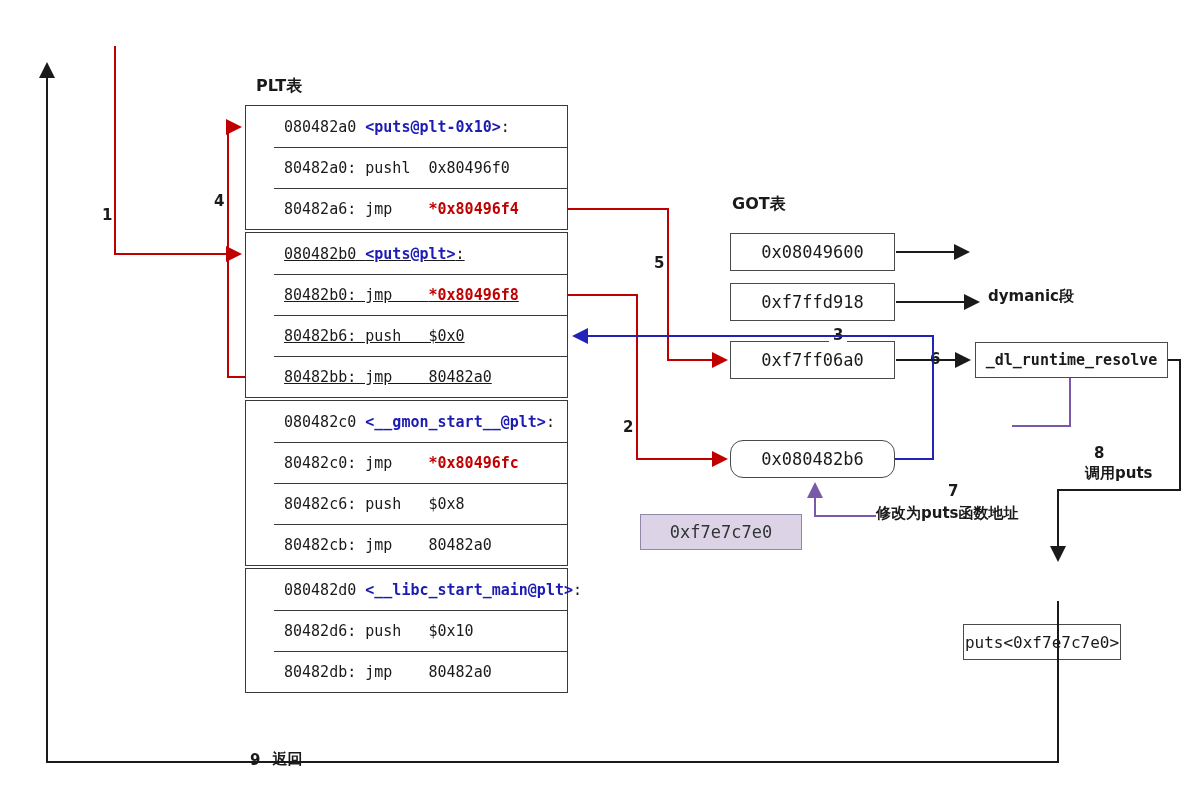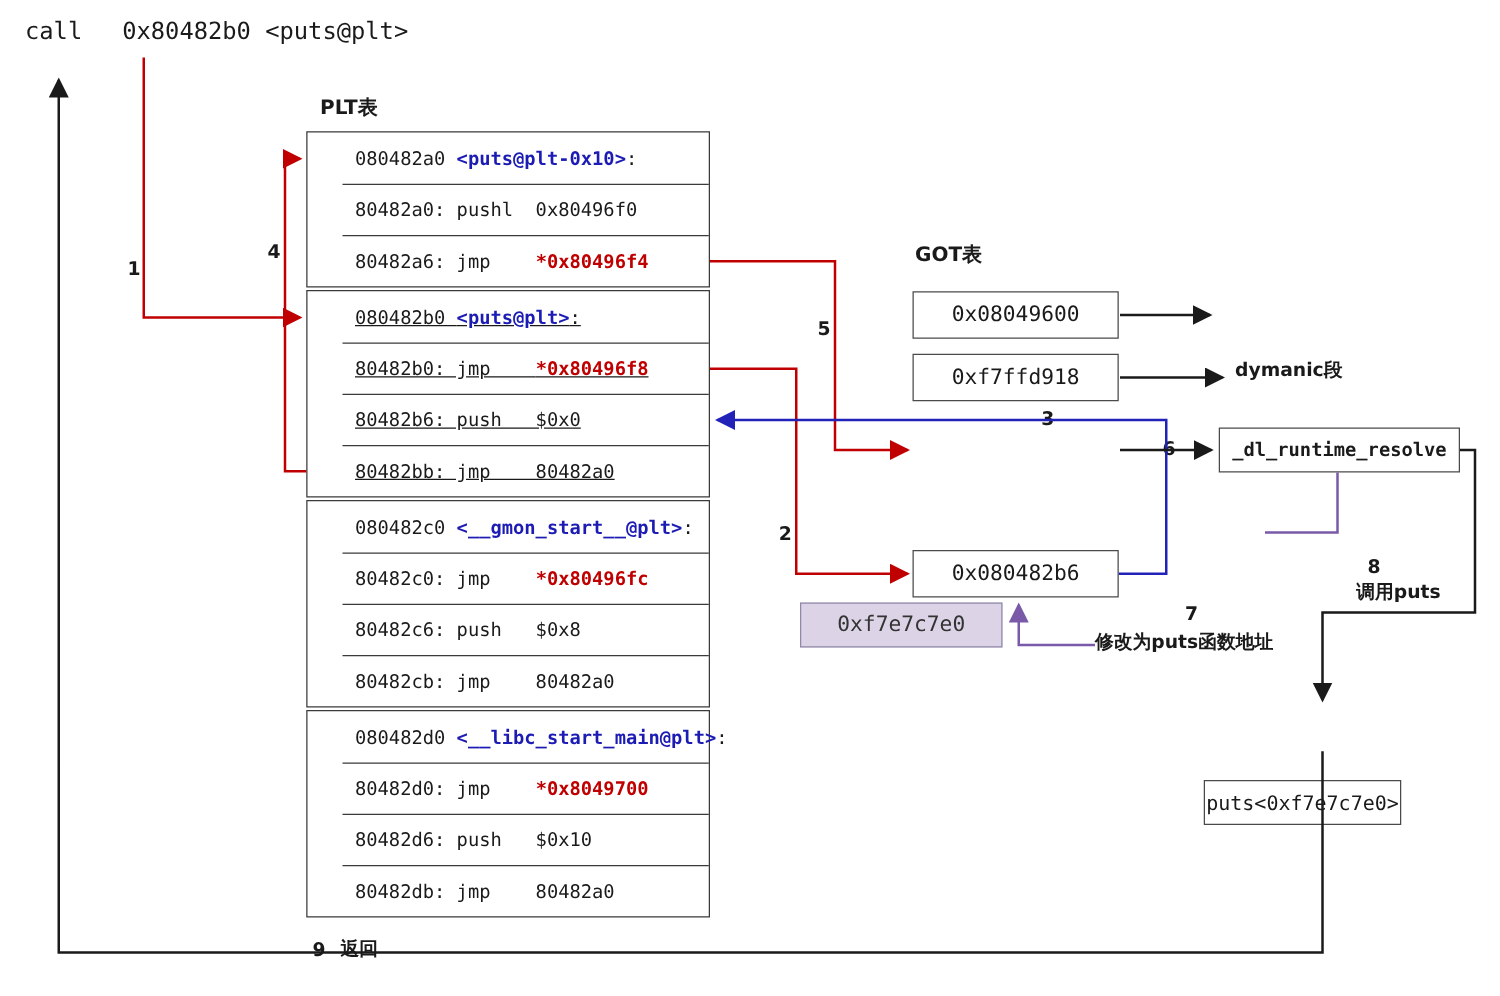--- a/index.html
+++ b/index.html
@@ -20,41 +20,37 @@
   }
   .plt-row { height: 41px; display: flex; align-items: center; padding-left: 10px; font-size: 15px; }
   .plt-row + .plt-row { border-top: 1.4px solid #3a3a3a; }
   .sym { color: #1c1cb4; font-weight: bold; }
   .op  { color: #c00000; font-weight: bold; }
   .gbox {
     position: absolute; border: 1.7px solid #4a4a4a; background: #fff;
     display: flex; align-items: center; justify-content: center;
     font-family: "DejaVu Sans Mono", monospace; font-size: 17px;
   }
-  .gbox.lavender { background: #dcd4e6; border-color: #9088a8; color: #333; }
+  .gbox.lavender { background: #dcd4e6; border-color: #9088a8; color: #333; margin-top: 32px; }
   .gbox.small-font { font-size: 15px; font-weight: bold; }
   .gbox.puts-font { font-size: 16px; }
   .title { position: absolute; font-weight: bold; font-size: 16px; }
   .steplabel { position: absolute; font-weight: bold; font-size: 15px; }
   .cjk { font-weight: bold; font-size: 15px; }
   .onwire { background: #fff; padding: 0 4px; }
   .sidelabel { position: absolute; font-weight: bold; font-size: 15px; }
   .mono { font-family: "DejaVu Sans Mono", monospace; }
   .wires { position: absolute; left: 0; top: 0; width: 1200px; height: 797px; pointer-events: none; }
   .nine-group { display: flex; gap: 12px; align-items: center; }
 </style>
 </head>
 <body>
 
 <div class="stage">
 
-  <div class="call-line">
-    <span>call</span>
-    <span>0x80482b0 &lt;puts@plt&gt;</span>
-  </div>
 
   <div class="title" style="left:256px; top:76px;">PLT表</div>
 
   <div class="plt-section" style="top:105px;">
     <div class="plt-row">
         <span class="code">080482a0 </span>
         <span class="code sym">&lt;puts@plt-0x10&gt;</span>
         <span class="code">:</span>
       </div>
     <div class="plt-row">
@@ -102,36 +98,33 @@
       </div>
   </div>
 
   <div class="plt-section" style="top:568px;">
     <div class="plt-row">
         <span class="code">080482d0 </span>
         <span class="code sym">&lt;__libc_start_main@plt&gt;</span>
         <span class="code">:</span>
       </div>
     <div class="plt-row">
-        <span class="code">80482d0: jmp    </span>
-        <span class="code op">*0x8049700</span>
-      </div>
-    <div class="plt-row">
         <span class="code">80482d6: push   $0x10</span>
       </div>
     <div class="plt-row">
         <span class="code">80482db: jmp    80482a0</span>
       </div>
   </div>
 
   <div class="title" style="left:732px; top:194px;">GOT表</div>
 
   <div class="gbox" style="left:730px; top:233px; width:165px; height:38px;">0x08049600</div>
   <div class="gbox" style="left:730px; top:283px; width:165px; height:38px;">0xf7ffd918</div>
-  <div class="gbox" style="left:730px; top:440px; width:165px; height:38px;">0x080482b6</div>
+  <div class="gbox" style="left:730px; top:341px; width:165px; height:38px;">0xf7ff06a0</div>
+  <div class="gbox" style="left:730px; top:440px; width:165px; height:38px;border-radius:13px;">0x080482b6</div>
   <div class="gbox lavender" style="left:640px; top:482px; width:162px; height:36px;">0xf7e7c7e0</div>
 
   <div class="sidelabel" style="left:988px; top:242px;margin-top:45px;">dymanic段</div>
   <div class="sidelabel mono" style="left:998px; top:293px;margin-top:48px;">link_map</div>
 
   <div class="gbox small-font" style="left:975px; top:342px; width:193px; height:36px;">_dl_runtime_resolve</div>
 
   <div class="gbox puts-font" style="left:963px; top:584px; width:158px; height:36px;margin-top:40px;">puts&lt;0xf7e7c7e0&gt;</div>
 
   <div class="steplabel" style="left:102px; top:206px;">1</div>

